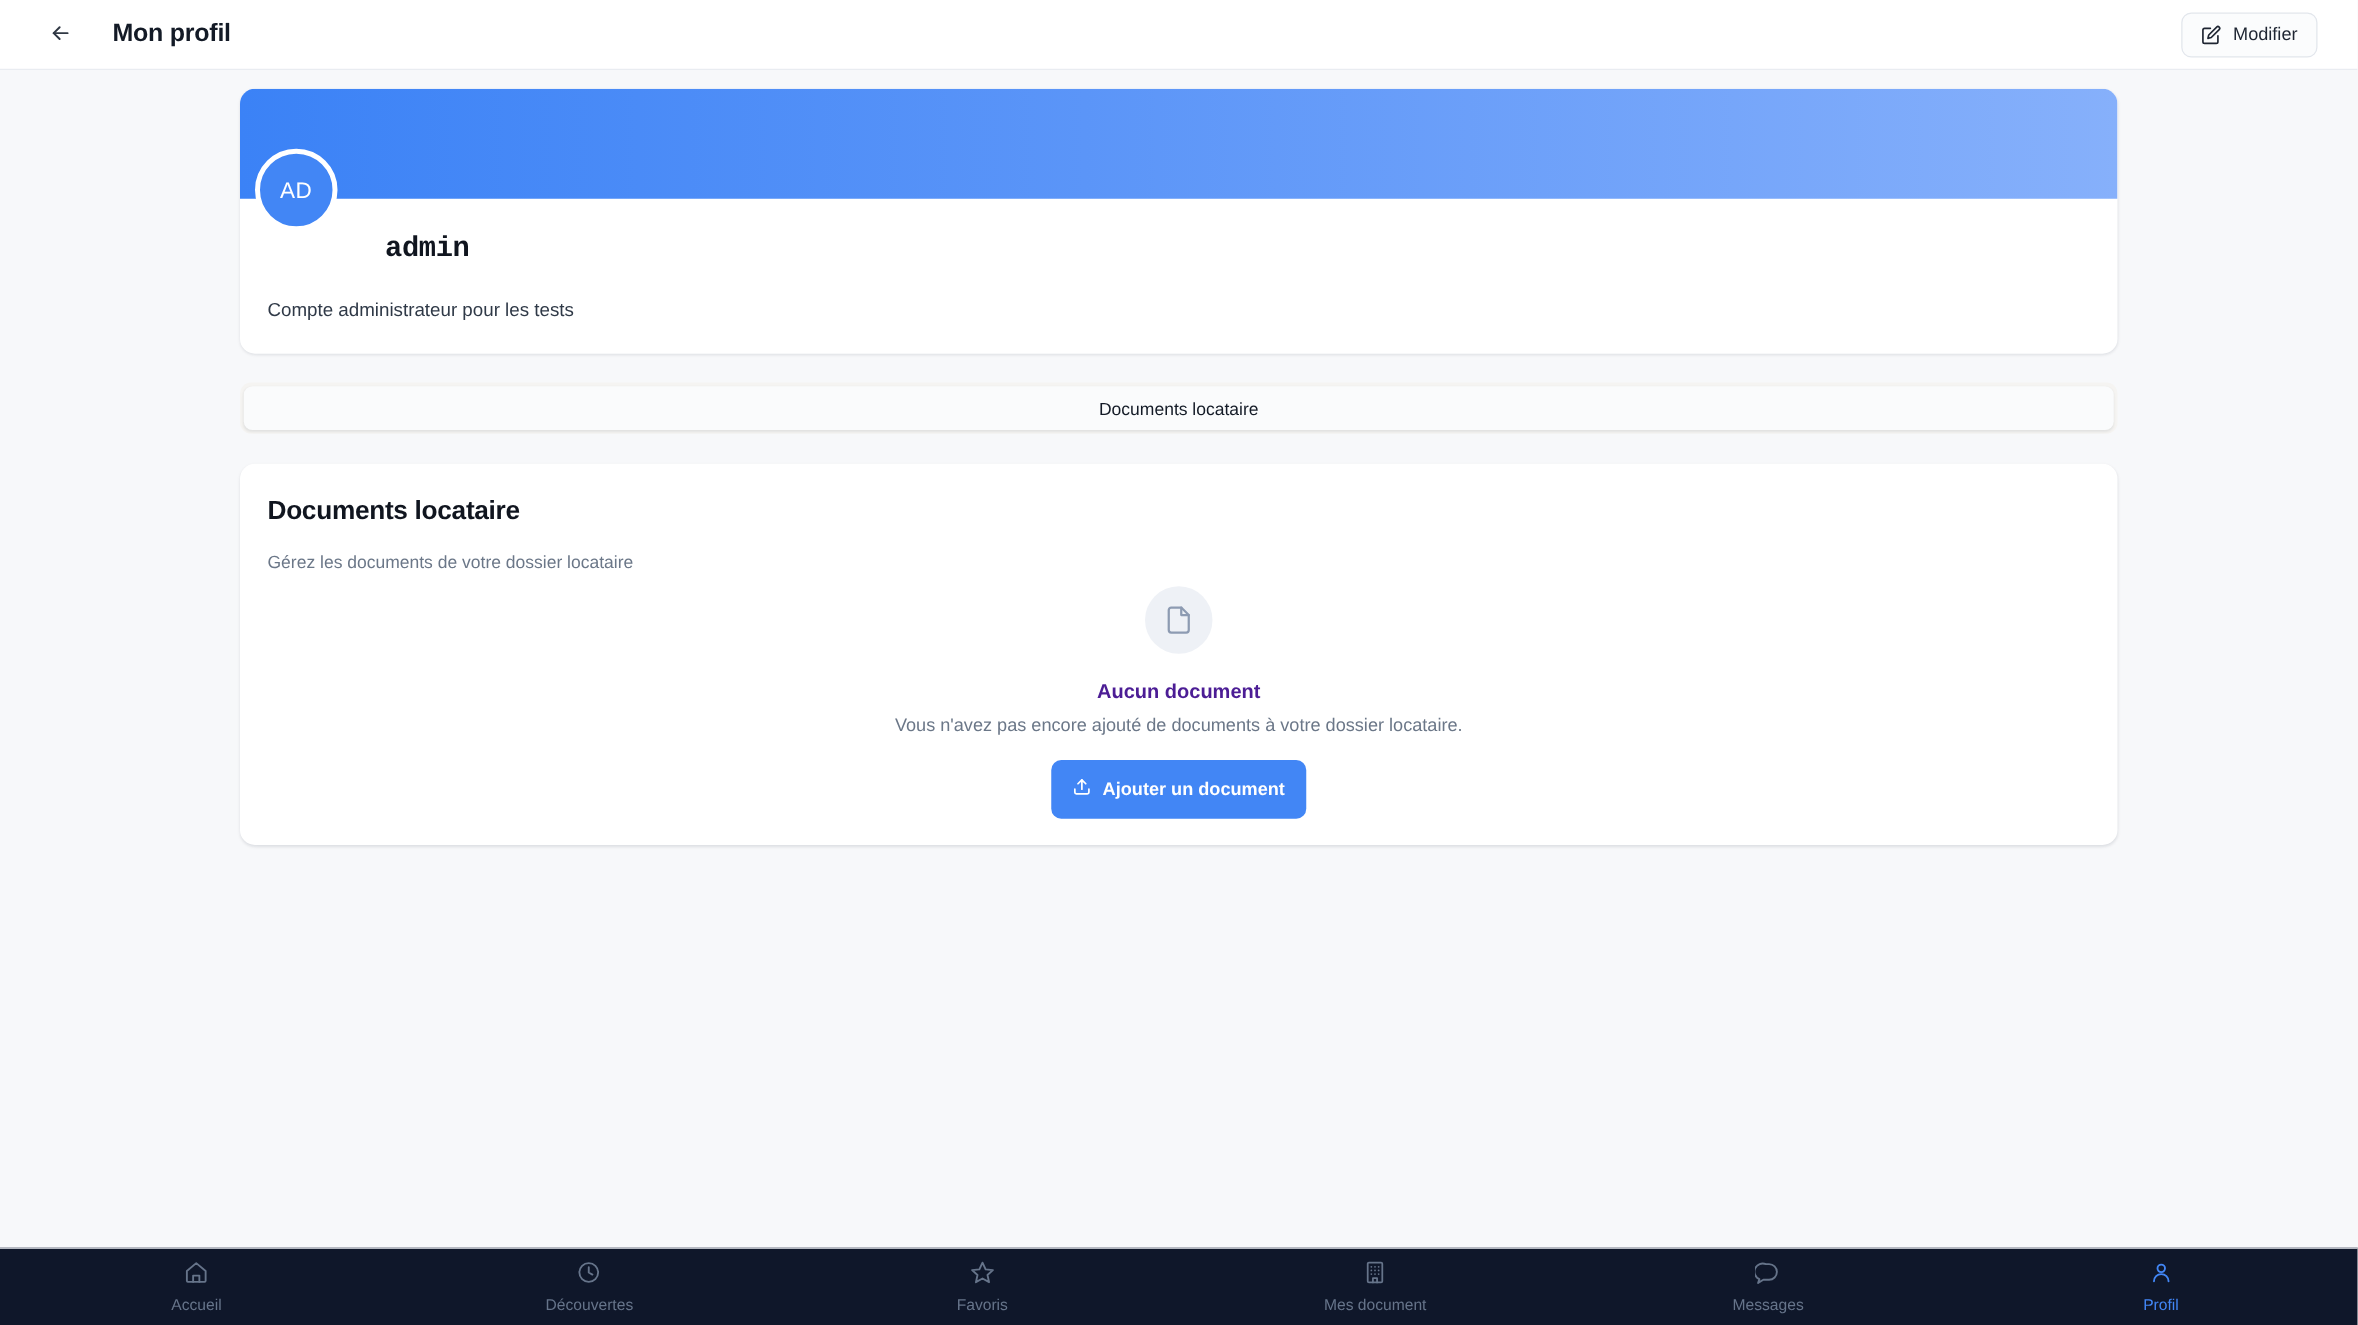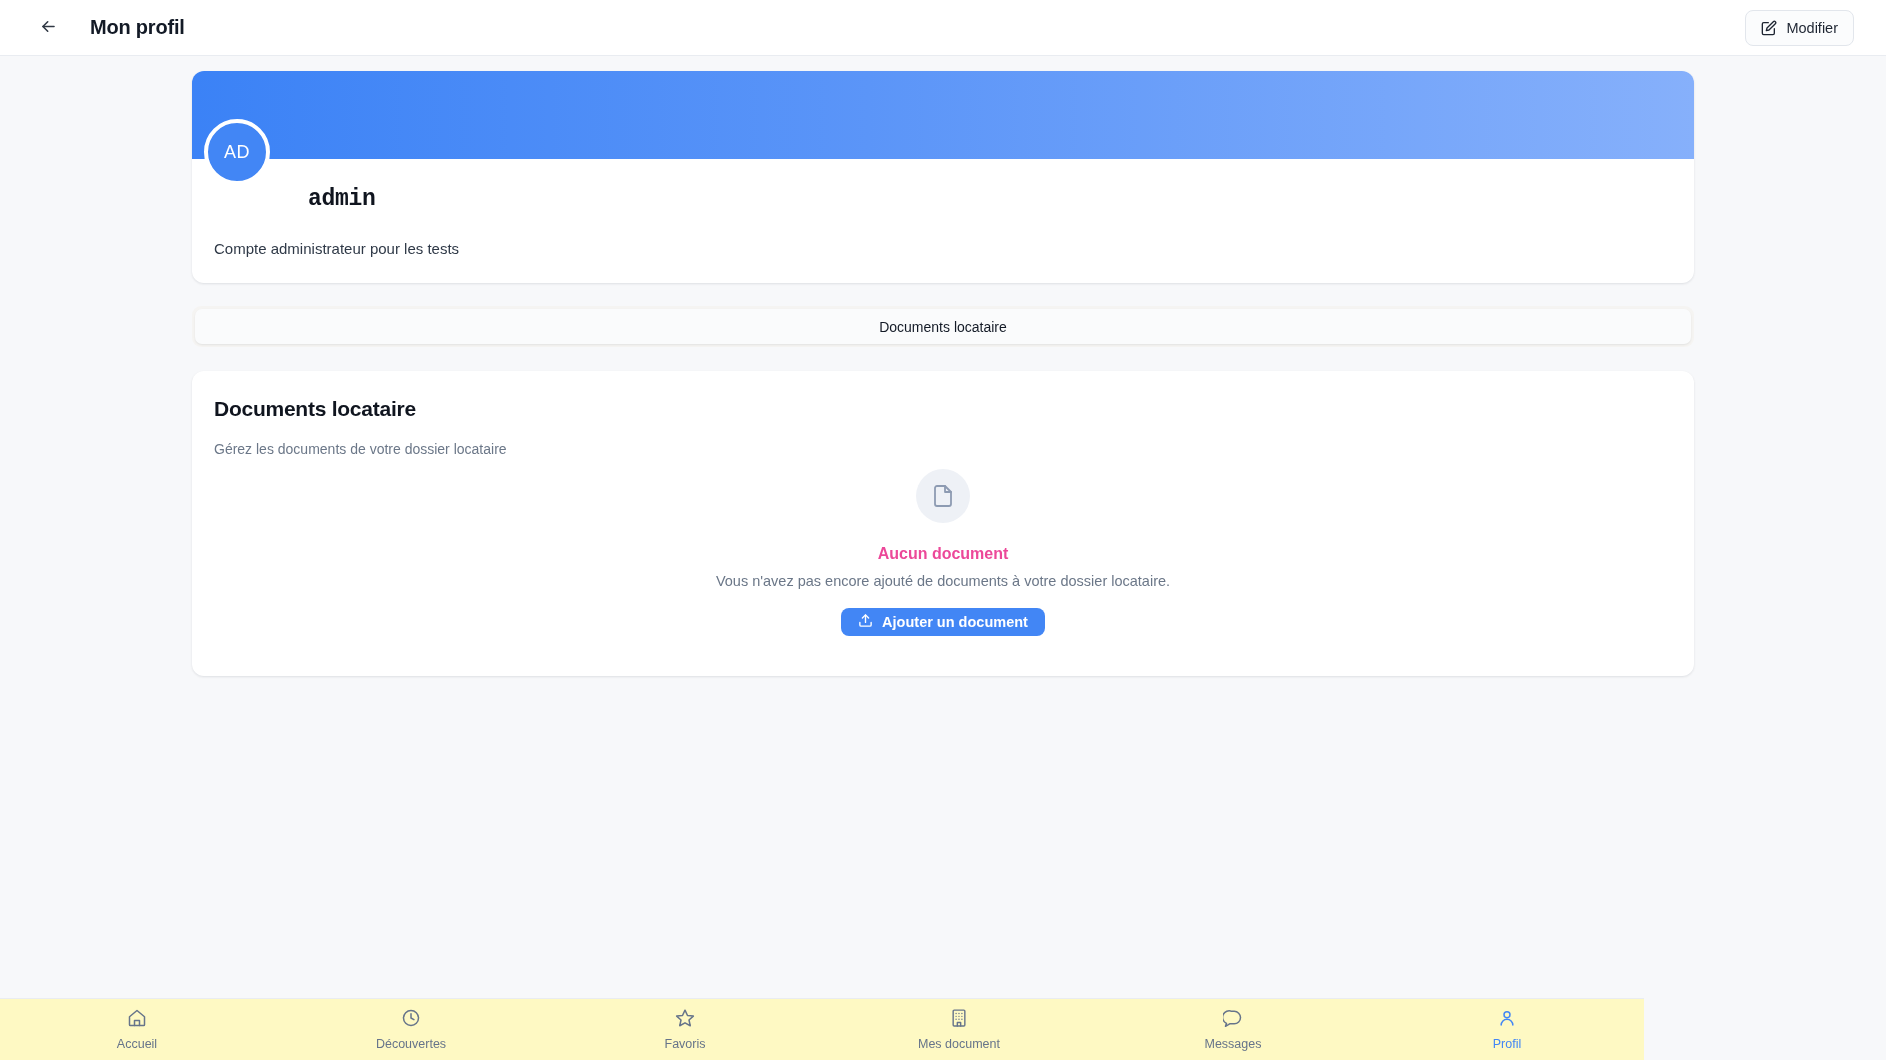--- a/index.html
+++ b/index.html
@@ -183,52 +183,52 @@
     background: #eef1f6;
     display: flex;
     align-items: center;
     justify-content: center;
     color: #8d9bb2;
   }
   .empty-title {
     margin-top: 22px;
     font-size: 16px;
     font-weight: bold;
-    color: #ec4899;
+    color: #4c1d95;
   }
   .empty-text {
     margin-top: 10px;
     font-size: 14.5px;
     color: #6b7788;
   }
   .upload-btn {
     margin-top: 19px;
     display: flex;
     align-items: center;
     gap: 9px;
-    height: 28px;
+    height: 47px;
     padding: 0 17px;
     border: none;
     border-radius: 8px;
     background: #4286f5;
     color: #ffffff;
     font-size: 14.5px;
     font-weight: bold;
     font-family: inherit;
     cursor: pointer;
     text-align: center;
   }
 
   
   .bottomnav {
     position: absolute;
     left: 0; bottom: 0;
-    width: 1644px;
+    width: 1886px;
     height: 62px;
-    background: #fef9c3;
+    background: #0f172a;
     border-top: 1px solid #e9ecf1;
     display: flex;
   }
   .nav-item {
     flex: 1 1 0;
     display: flex;
     flex-direction: column;
     align-items: center;
     justify-content: center;
     gap: 6px;

